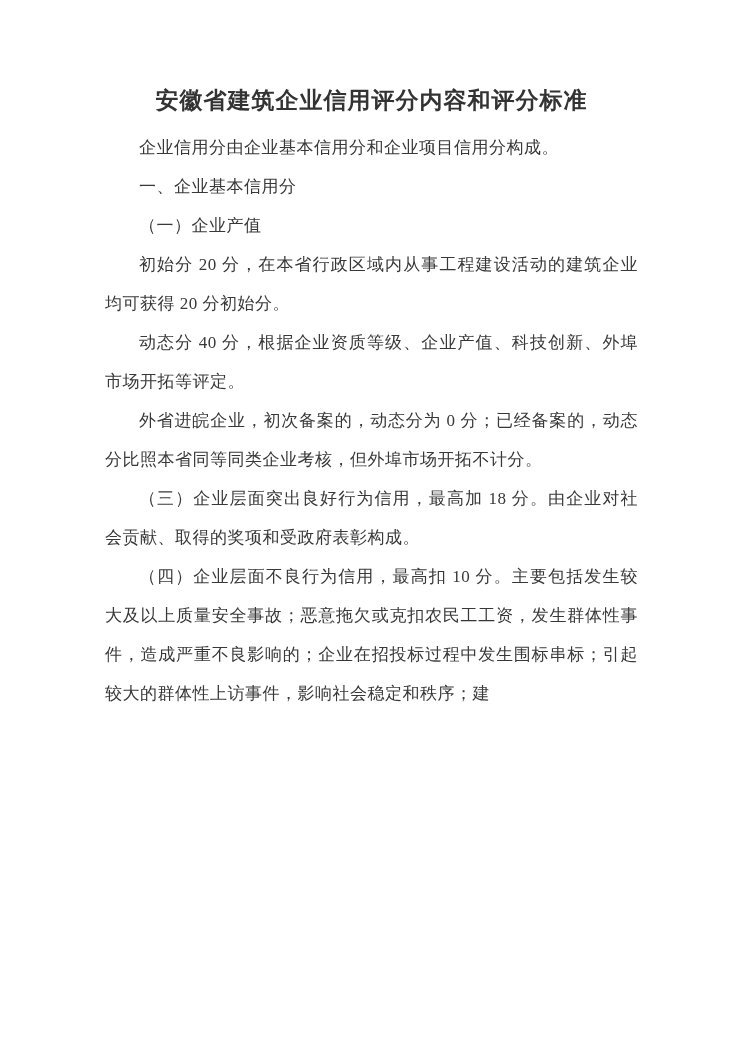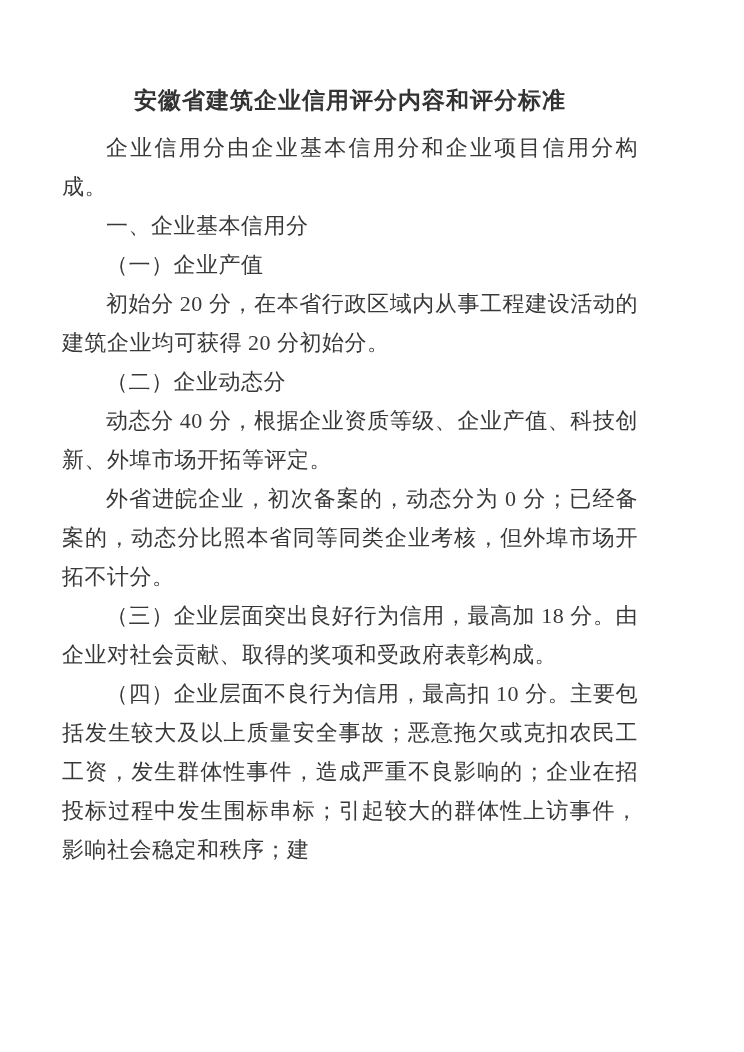--- a/index.html
+++ b/index.html
@@ -6,36 +6,36 @@
     margin: 0;
     padding: 0;
     background: #ffffff;
   }
   .page {
     position: relative;
     width: 744px;
     height: 932px;
     background: #ffffff;
     box-sizing: border-box;
-    padding: 88px 106px 0 62px;
+    padding: 88px 106px 0 105px;
     overflow: hidden;
     font-family: "Liberation Serif", "DejaVu Serif", serif;
   }
   .doc-title {
     margin: 0 0 14px 0;
     font-size: 23px;
     font-weight: 700;
     line-height: 26px;
     text-align: center;
     letter-spacing: 1px;
     color: #333333;
   }
   .page p {
     margin: 0;
-    font-size: 22px;
+    font-size: 17px;
     line-height: 39px;
     text-align: justify;
     text-indent: 2em;
     letter-spacing: 0.5px;
     color: #383838;
     word-break: break-all;
   }
 </style>
 </head>
 <body>
@@ -46,21 +46,20 @@
   <p>企业信用分由企业基本信用分和企业项目信用分构成。</p>
 
   <p>一、企业基本信用分</p>
 
 
   <p>（一）企业产值</p>
 
   <p>初始分 20 分，在本省行政区域内从事工程建设活动的建筑企业均可获得 20 分初始分。</p>
 
 
-  <p>（二）企业动态分</p>
 
   <p>动态分 40 分，根据企业资质等级、企业产值、科技创新、外埠市场开拓等评定。</p>
 
   <p>外省进皖企业，初次备案的，动态分为 0 分；已经备案的，动态分比照本省同等同类企业考核，但外埠市场开拓不计分。</p>
 
   <p>（三）企业层面突出良好行为信用，最高加 18 分。由企业对社会贡献、取得的奖项和受政府表彰构成。</p>
 
   <p>（四）企业层面不良行为信用，最高扣 10 分。主要包括发生较大及以上质量安全事故；恶意拖欠或克扣农民工工资，发生群体性事件，造成严重不良影响的；企业在招投标过程中发生围标串标；引起较大的群体性上访事件，影响社会稳定和秩序；建</p>
 </div>
 

